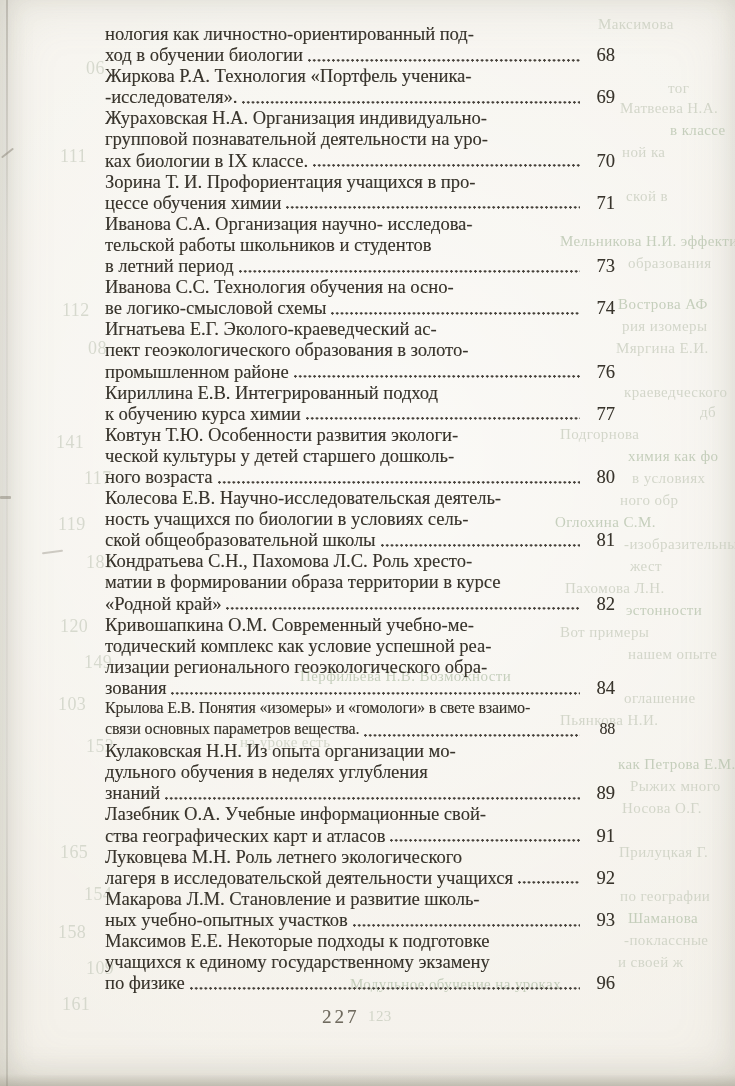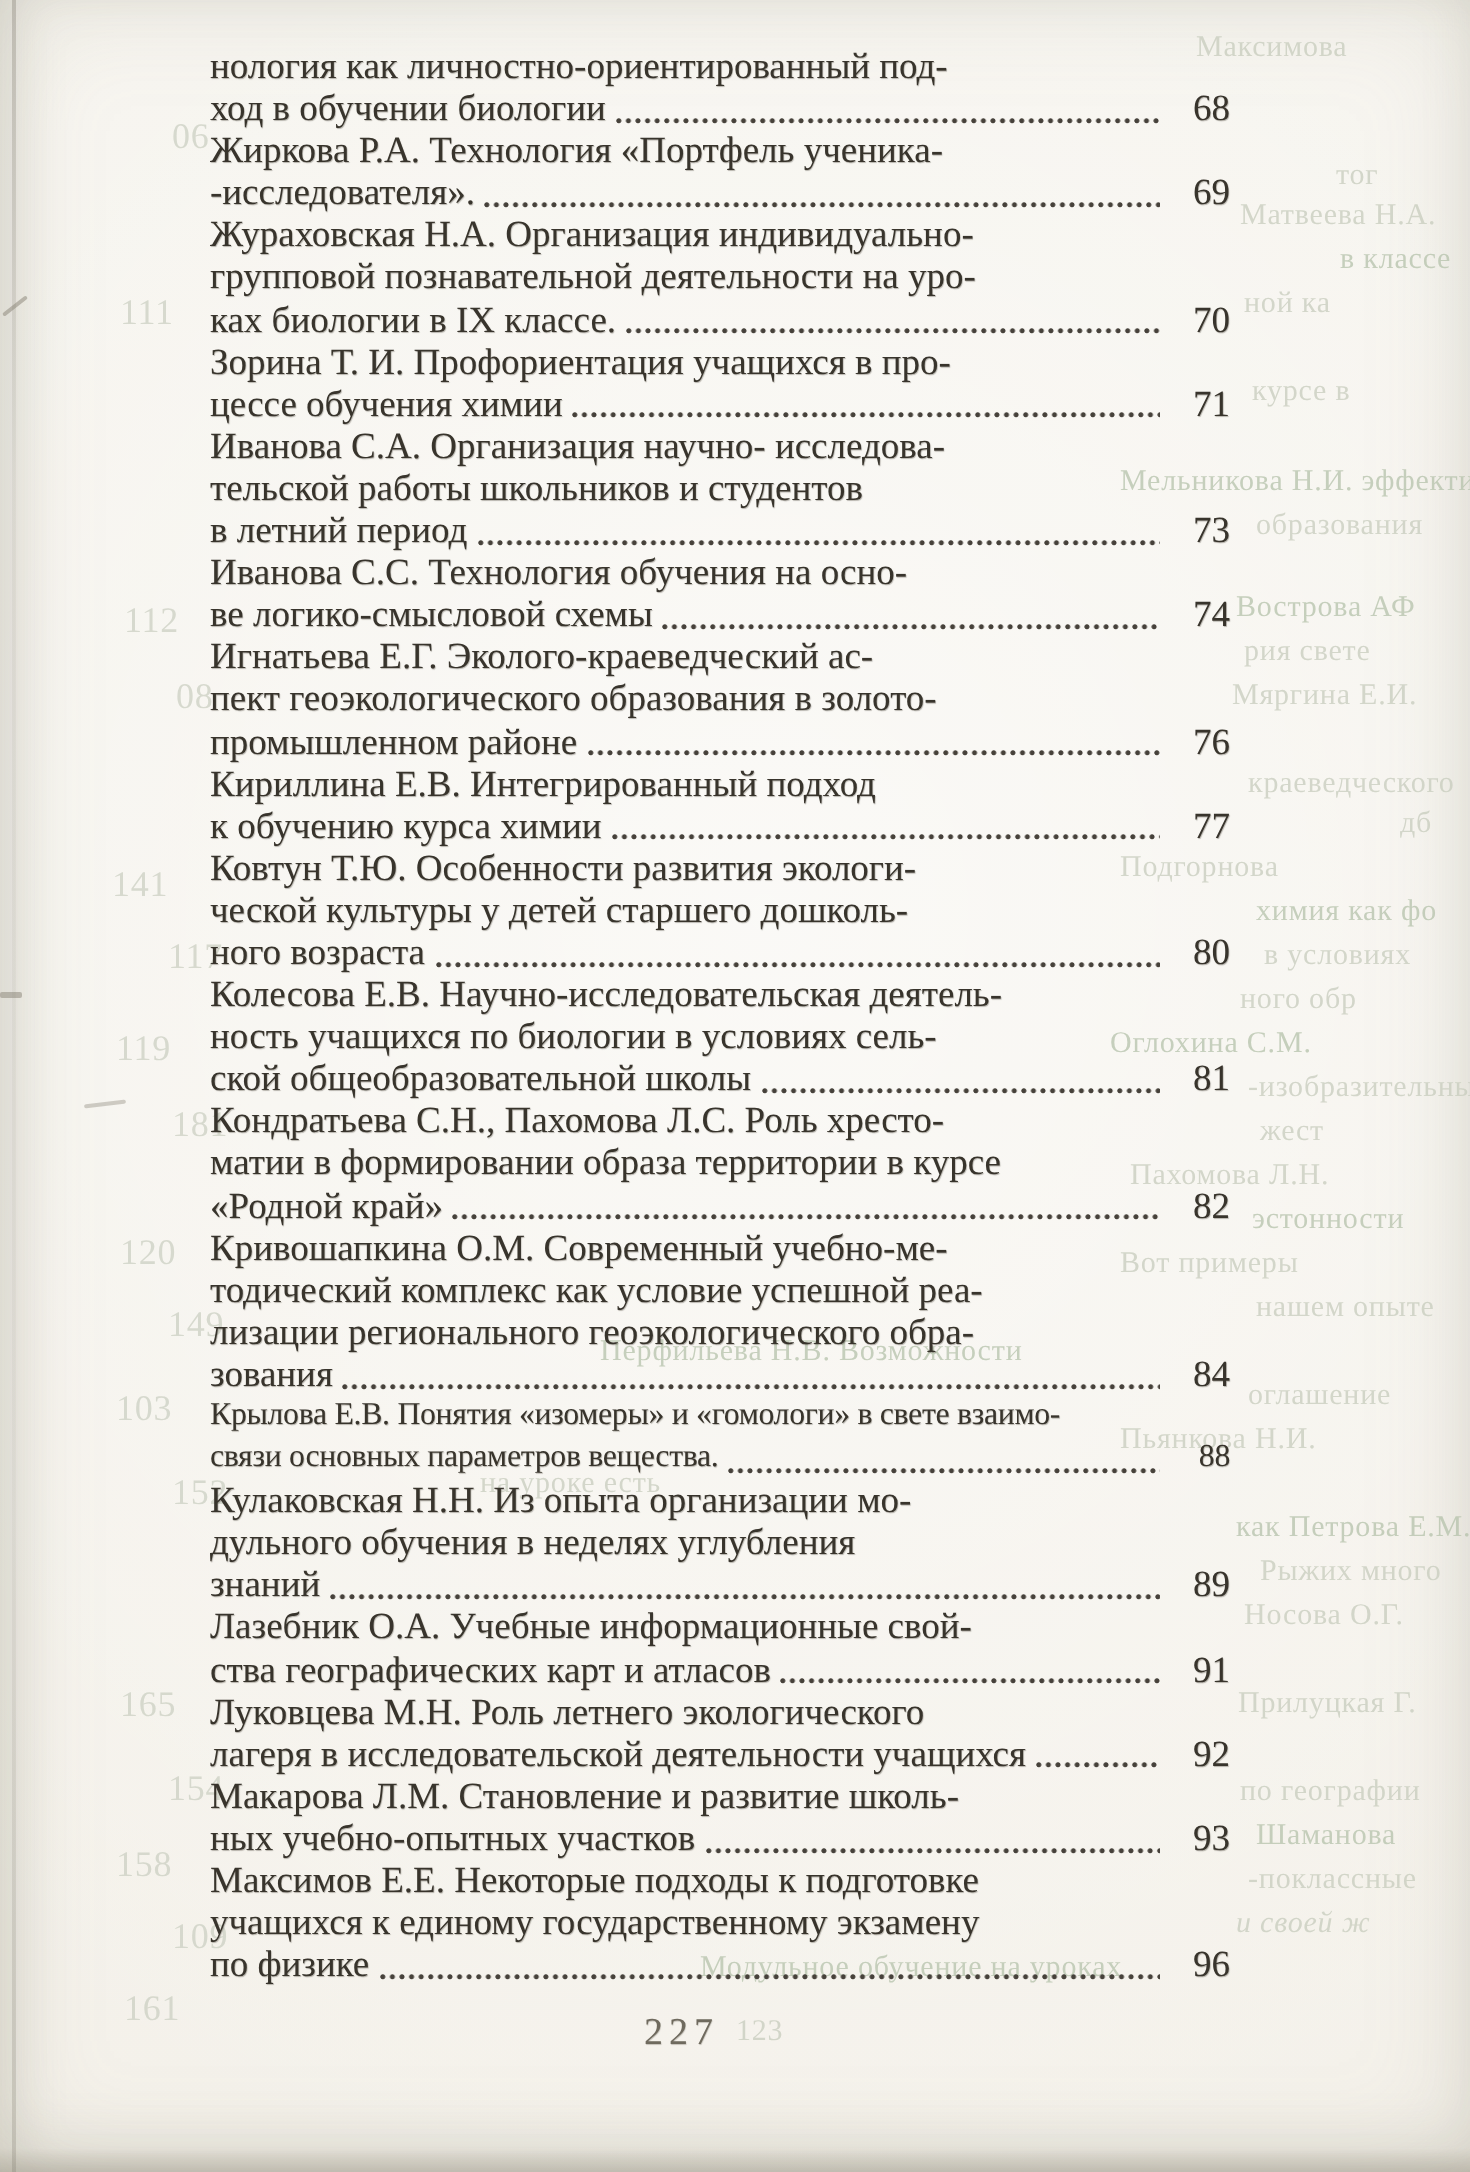--- a/index.html
+++ b/index.html
@@ -88,29 +88,29 @@
   <span class="bleed" style="top: 16px; left: 598px;">Максимова</span>
 
   <span class="bleed" style="top: 80px; left: 668px;">тог</span>
 
   <span class="bleed" style="top: 100px; left: 620px;">Матвеева Н.А.</span>
 
   <span class="bleed g" style="top: 122px; left: 630px; margin-left: 40px;">в классе</span>
 
   <span class="bleed" style="top: 144px; left: 622px;">ной ка</span>
 
-  <span class="bleed" style="top: 188px; left: 626px;">курсе в</span>
+  <span class="bleed" style="top: 188px; left: 626px;">ской в</span>
 
   <span class="bleed g" style="top: 233px; left: 560px;">Мельникова Н.И. эффективн</span>
 
   <span class="bleed" style="top: 255px; left: 628px;">образования</span>
 
   <span class="bleed g" style="top: 296px; left: 618px;">Вострова АФ</span>
 
-  <span class="bleed" style="top: 318px; left: 622px;">рия свете</span>
+  <span class="bleed" style="top: 318px; left: 622px;">рия изомеры</span>
 
   <span class="bleed" style="top: 340px; left: 616px;">Мяргина Е.И.</span>
 
   <span class="bleed" style="top: 384px; left: 624px;">краеведческого</span>
 
   <span class="bleed" style="top: 404px; left: 700px;">дб</span>
 
   <span class="bleed" style="top: 426px; left: 560px;">Подгорнова</span>
 
   <span class="bleed g" style="top: 448px; left: 628px;">химия как фо</span>
@@ -148,21 +148,21 @@
   <span class="bleed" style="top: 800px; left: 622px;">Носова О.Г.</span>
 
   <span class="bleed" style="top: 844px; left: 619px;">Прилуцкая Г.</span>
 
   <span class="bleed" style="top: 888px; left: 620px;">по географии</span>
 
   <span class="bleed g" style="top: 910px; left: 628px;">Шаманова</span>
 
   <span class="bleed" style="top: 932px; left: 624px;">-поклассные</span>
 
-  <span class="bleed" style="top: 954px; left: 618px; font-style: italic;">и своей ж</span>
+  <span class="bleed" style="top: 954px; left: 618px;">и своей ж</span>
 
   <span class="bleed g" style="top: 976px; left: 350px;">Модульное обучение на уроках</span>
 
   <span class="bleed" style="top: 1008px; left: 368px;">123</span>
 
   <span class="bleed num" style="top: 58px; left: 86px;">06</span>
 
   <span class="bleed num" style="top: 146px; left: 60px;">111</span>
 
   <span class="bleed num" style="top: 300px; left: 62px;">112</span>

